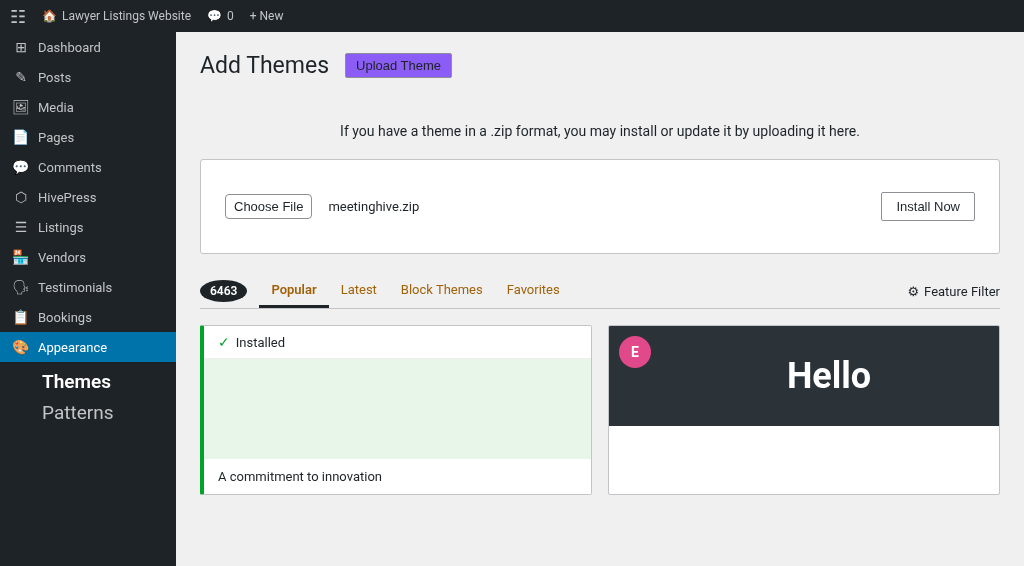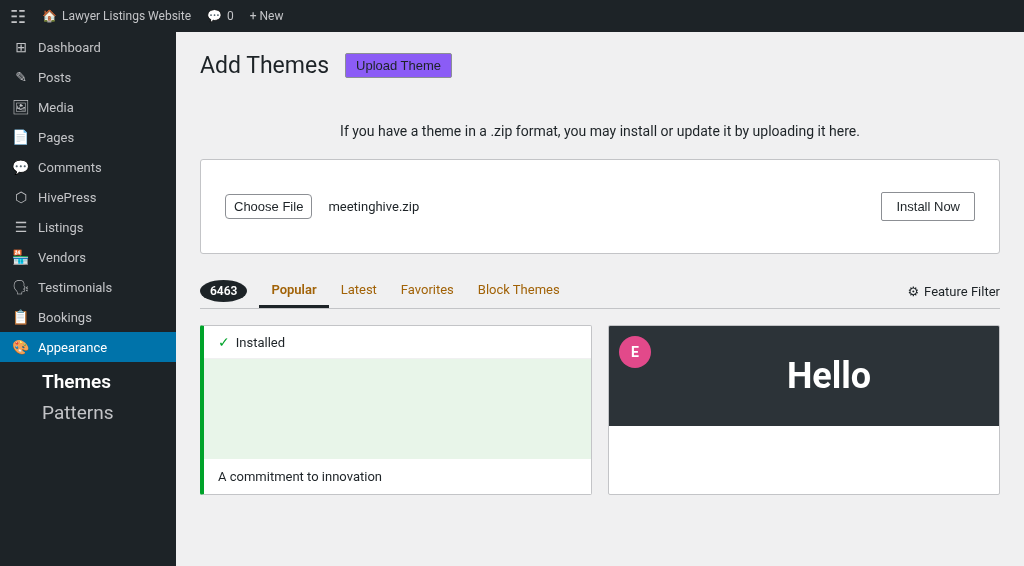--- a/index.html
+++ b/index.html
@@ -320,22 +320,22 @@
     <div class="file-upload-box">
       <button class="choose-file-btn">Choose File</button>
       <span class="file-name">meetinghive.zip</span>
       <button class="install-now-btn">Install Now</button>
     </div>
 
     <div class="themes-tabs">
       <span class="tab-count">6463</span>
       <span class="tab-item active">Popular</span>
       <span class="tab-item">Latest</span>
+      <span class="tab-item">Block Themes</span>
       <span class="tab-item">Favorites</span>
-      <span class="tab-item">Block Themes</span>
       <span class="tab-feature-filter">
         <span>⚙</span>
         <span>Feature Filter</span>
       </span>
     </div>
 
     <div class="theme-cards">
       <div class="theme-card theme-card-installed">
         <div class="installed-badge">
           <span class="installed-check">✓</span>

